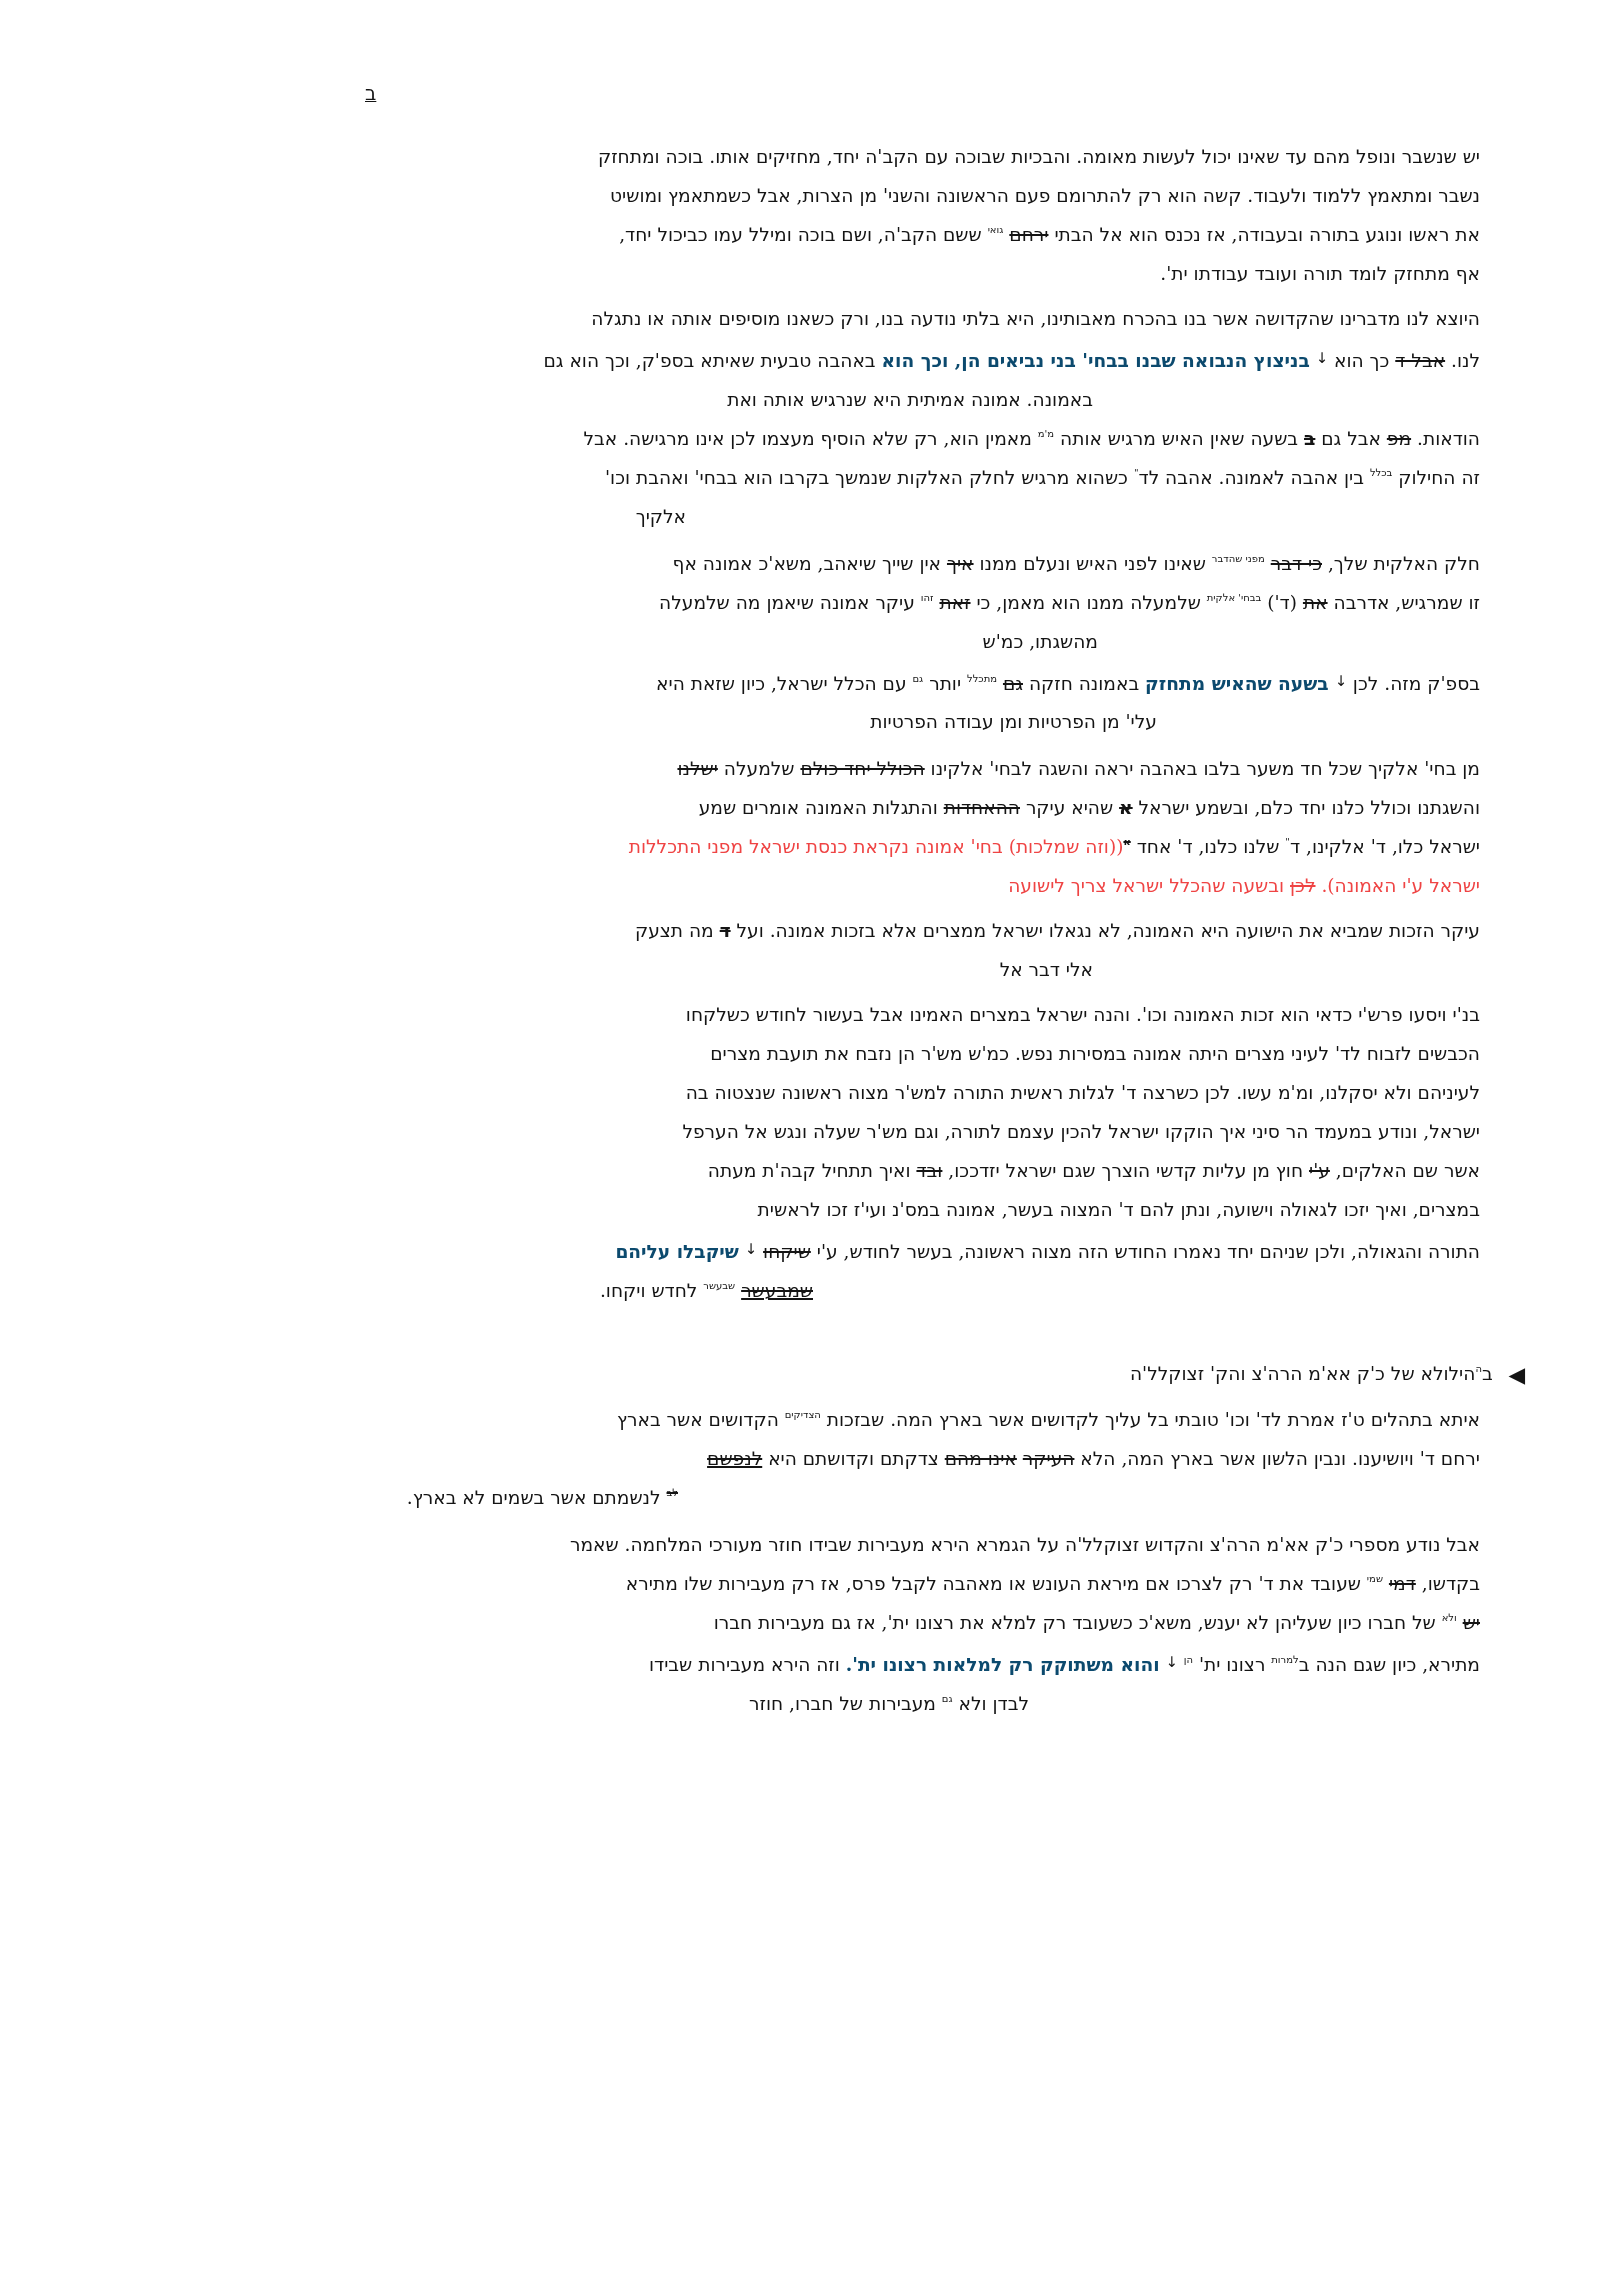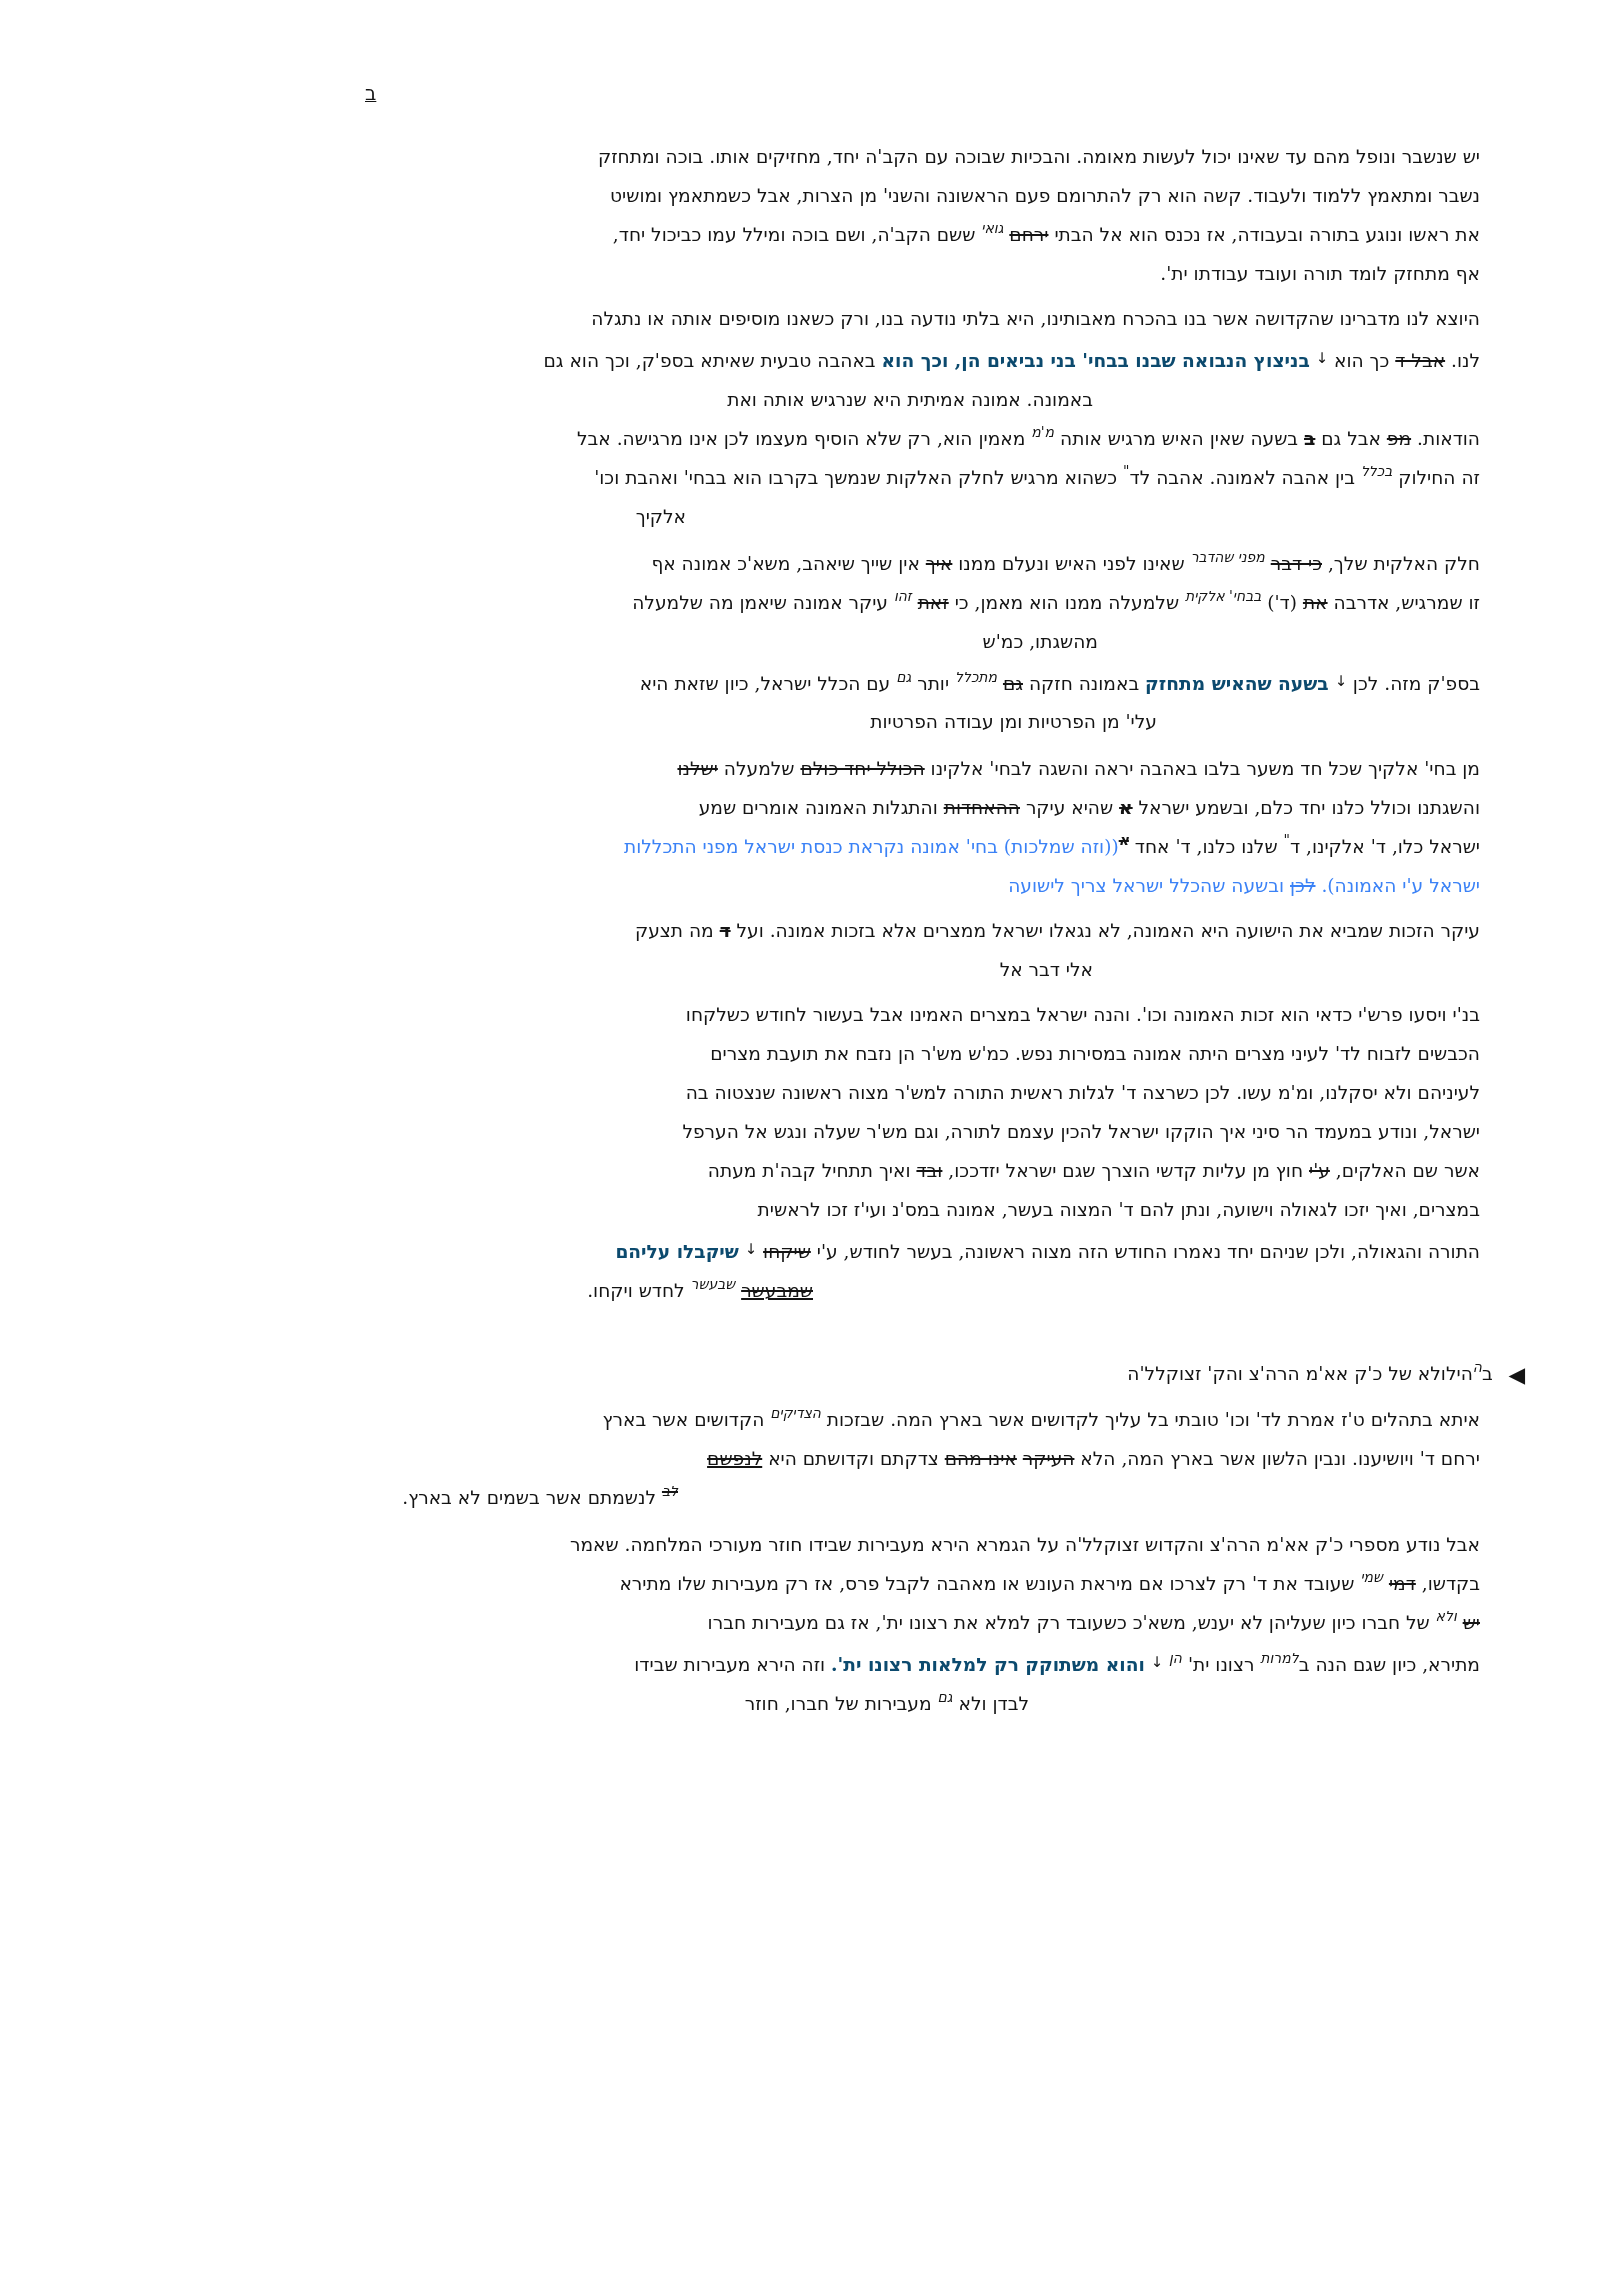--- a/index.html
+++ b/index.html
@@ -24,24 +24,24 @@
     width:1192px;
     direction:rtl;
     font-size:18.6px;
     line-height:39px;
   }
   .line{text-align:right;min-height:39px;}
   .line.small{font-size:14.7px;line-height:19.6px;min-height:19.6px;}
   .seg{white-space:pre-wrap;}
   .seg.st{text-decoration:line-through;text-decoration-thickness:2px;}
   .seg.ul{text-decoration:line-through underline;text-decoration-thickness:2px;}
-  .seg.sup{font-size:14px;vertical-align:7.8px;line-height:0;font-style:italic;}
+  .seg.sup{font-size:10px;vertical-align:7.8px;line-height:0;}
   .seg.sup.st{text-decoration:line-through;text-decoration-thickness:1.5px;}
   .seg.red{color:#0c4a6e;font-weight:bold;}
-  .seg.blue{color:#3b82f6;}
+  .seg.blue{color:#ef4444;}
   .seg.b{font-weight:bold;}
   .seg.arrow{font-size:14.7px;vertical-align:3.9px;font-family:"DejaVu Sans",sans-serif;}
   .seg.tri{font-size:21.6px;vertical-align:-2px;margin-left:15.7px;font-family:"DejaVu Sans",sans-serif;}
 </style>
 </head>
 <body>
 
 <div class="page">
   <span class="page-number">ב</span>
   <div class="doc-body">

